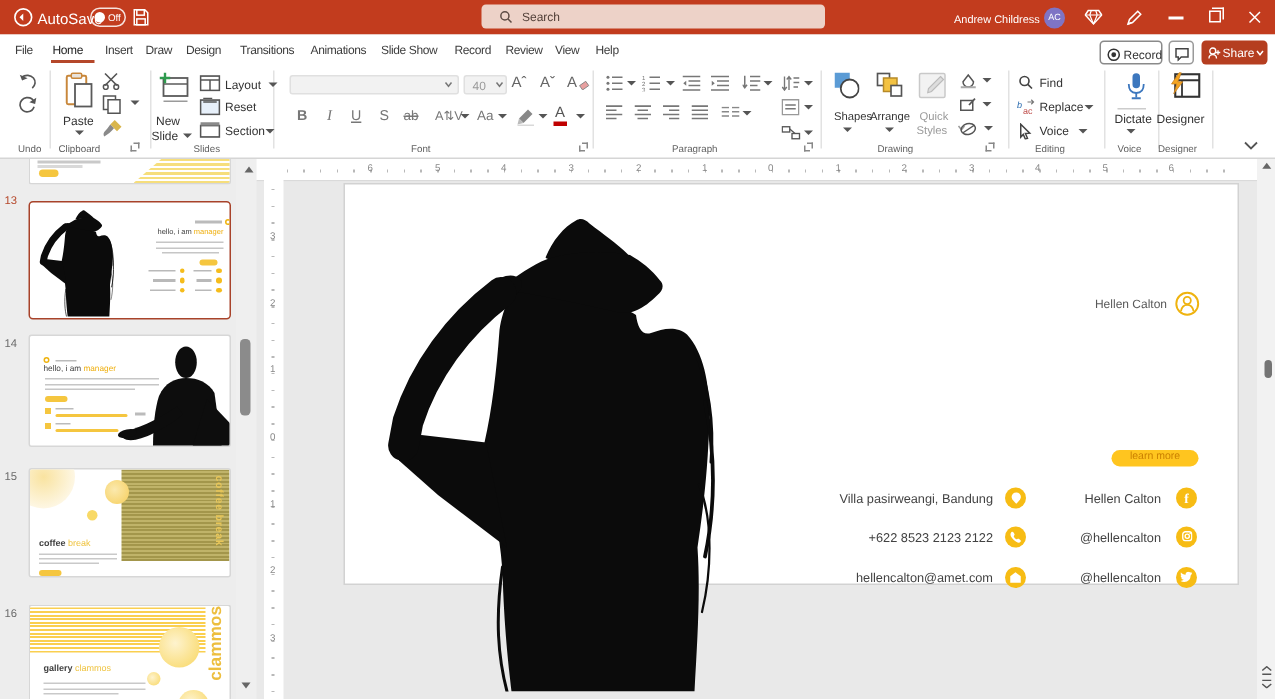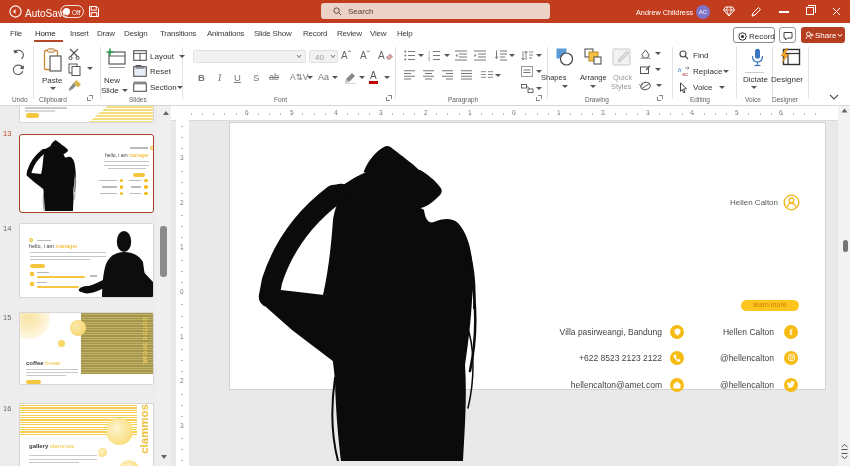--- a/index.html
+++ b/index.html
@@ -310,21 +310,21 @@
         <path d="M5.5 3 L9 6" stroke="#555" stroke-width=".9"></path>
       </svg>
     <div class="dd" style="left:536px;top:43px"></div>
     <span class="glabel" style="left:448px">Paragraph</span>
     <div class="launch" style="left:536px;top:53px"></div>
 
     <svg class="ab" style="left:556px;top:4px" width="17" height="18" viewBox="0 0 17 18">
         <rect x="0.5" y="0.5" width="10" height="10" fill="#5B9BD5"></rect>
         <circle cx="10.5" cy="11" r="6" fill="#fff" stroke="#444" stroke-width="1.2"></circle>
       </svg>
-    <span class="rtxt" style="left:541px;top:29px;font-size:7.5px">Shapes</span>
+    <span class="rtxt" style="left:556px;top:29px;font-size:7.5px">Shapes</span>
     <div class="dd" style="left:562px;top:41px"></div>
     <svg class="ab" style="left:584px;top:4px" width="18" height="18" viewBox="0 0 18 18">
         <rect x="1" y="1" width="8" height="8" fill="#fff" stroke="#555" stroke-width="1.1"></rect>
         <rect x="5" y="4" width="9" height="9" fill="#F3C242" stroke="#B78A28" stroke-width="1"></rect>
         <rect x="10" y="9" width="7" height="7" fill="#fff" stroke="#555" stroke-width="1.1"></rect>
       </svg>
     <span class="rtxt" style="left:580px;top:29px;font-size:7.5px">Arrange</span>
     <div class="dd" style="left:590px;top:41px"></div>
     <svg class="ab" style="left:612px;top:4px" width="20" height="18" viewBox="0 0 20 18">
         <rect x="1" y="1" width="17" height="16" rx="1" fill="#F2F2F2" stroke="#C9C9C9" stroke-width="1"></rect>

